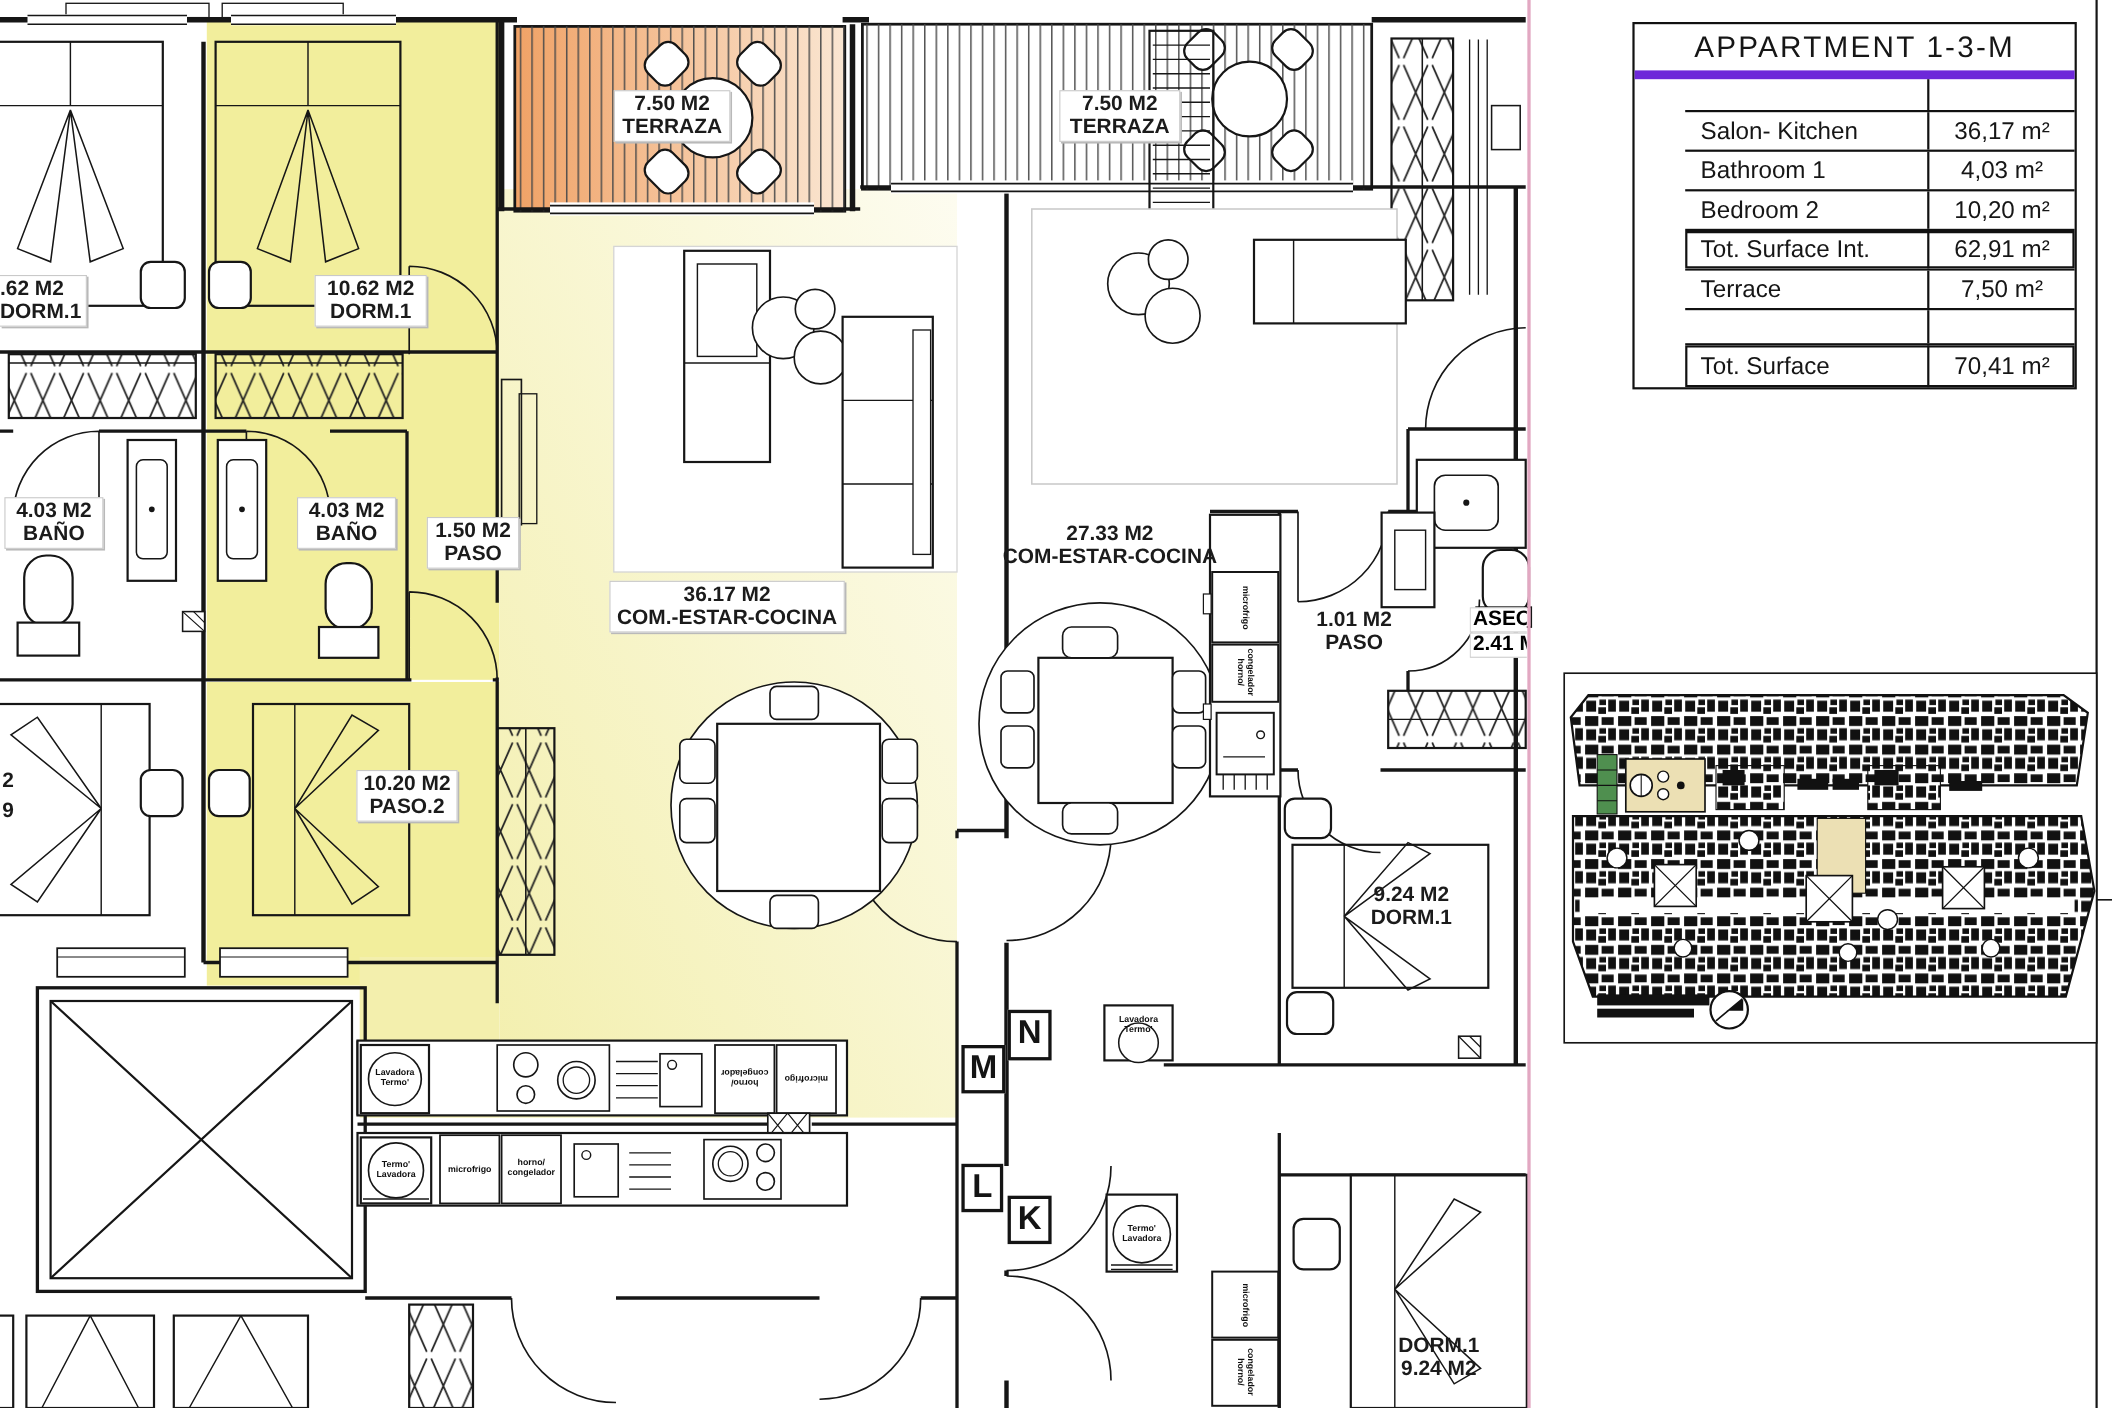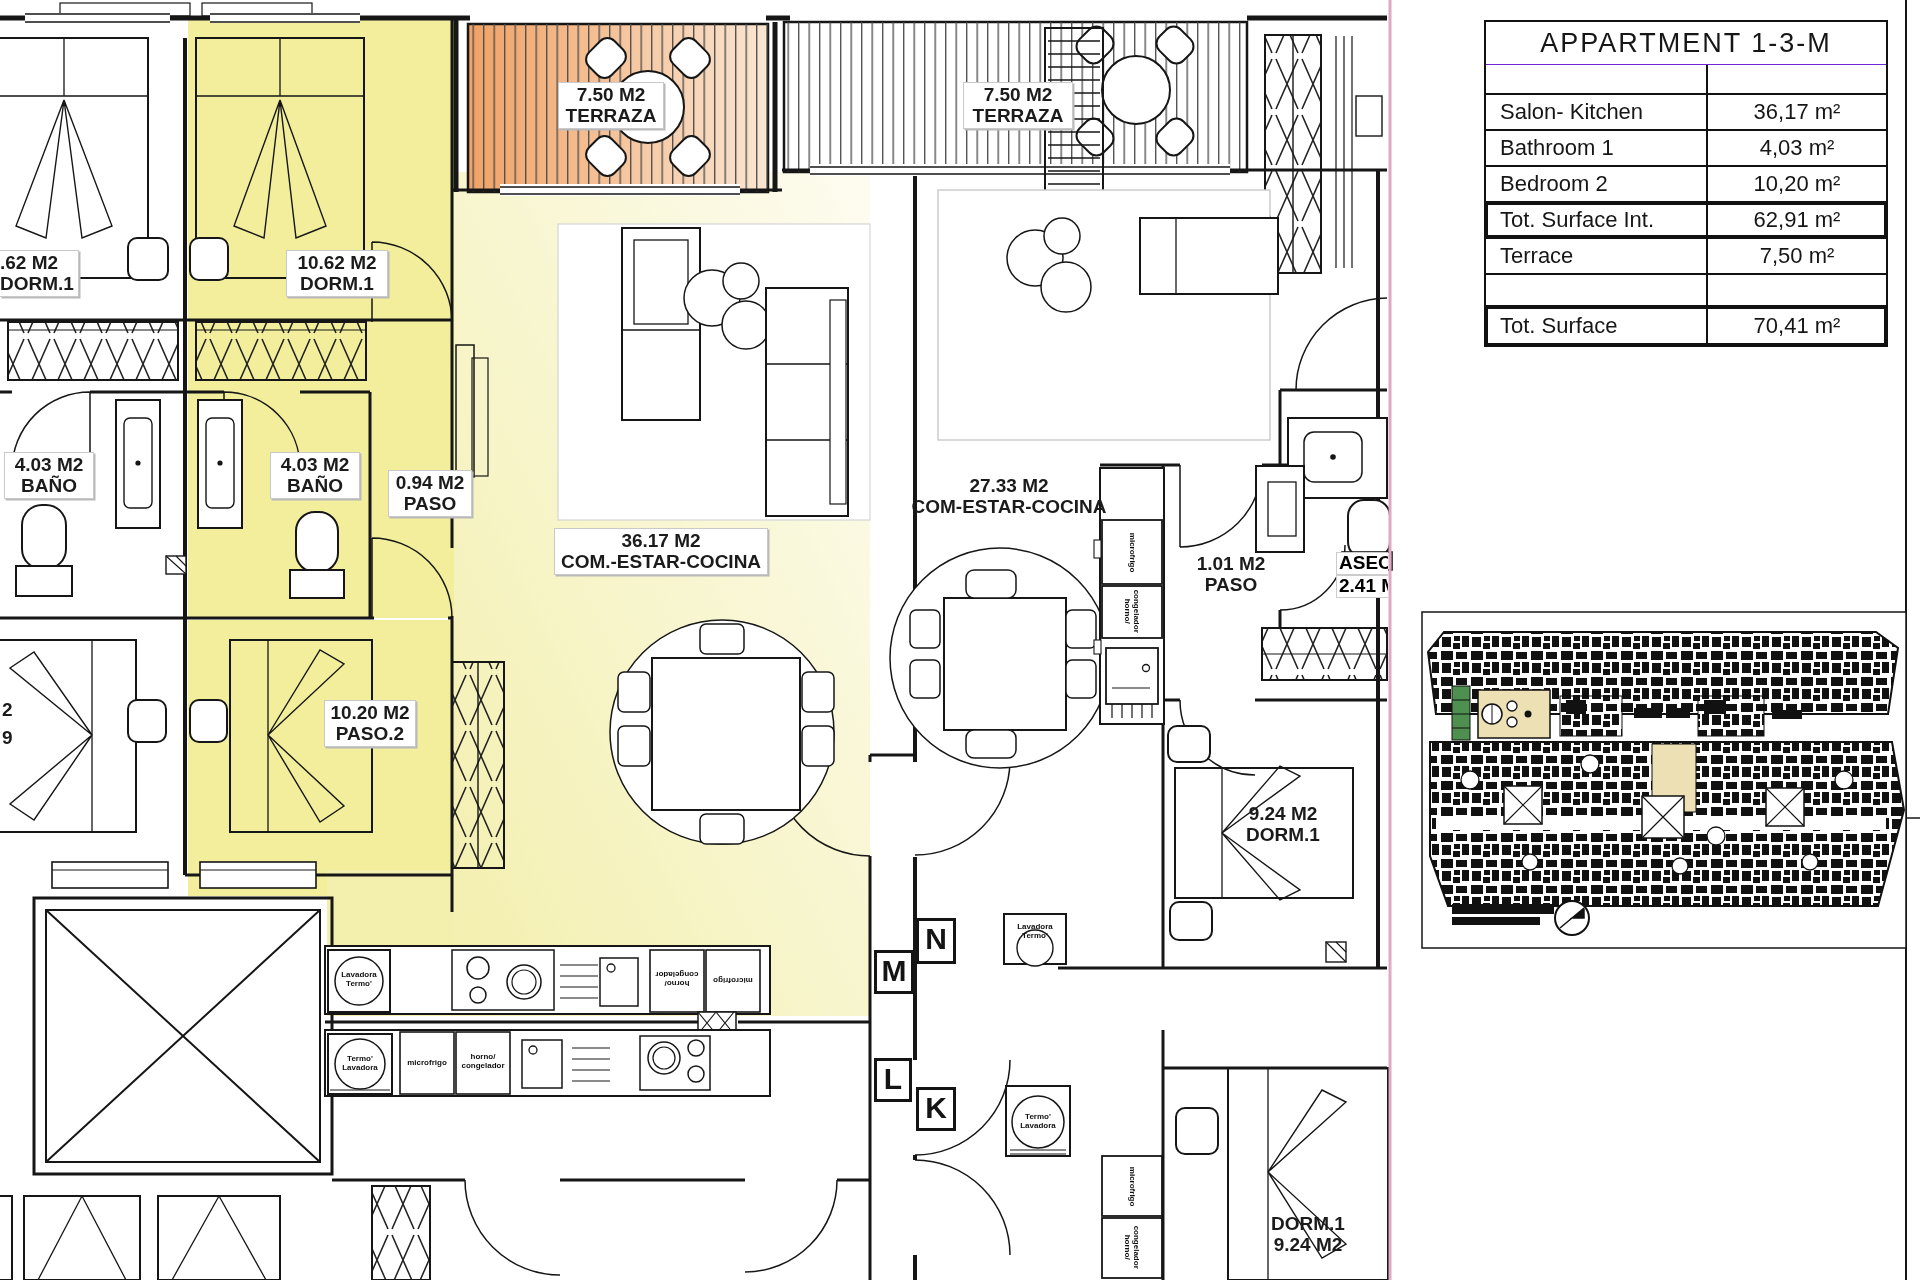--- a/index.html
+++ b/index.html
@@ -15,23 +15,23 @@
   .appl{position:absolute;font:700 8px/1.15 "Liberation Sans",sans-serif;color:#101010;
         text-align:center;white-space:nowrap;}
   .rot180{transform:rotate(180deg);}
   .rot90{transform:rotate(90deg);transform-origin:center center;}
   .aseo-clip{position:absolute;overflow:hidden;}
   .aseo-clip .line{background:#fff;border:1px solid #ccc;display:inline-block;
                    font:700 19px/1.1 "Liberation Sans",sans-serif;padding:0 2px;white-space:nowrap;}
   
   #area-table{position:absolute;left:1484px;top:20px;width:400px;border:2px solid #111;background:#fff;
               color:#161616;}
-  #area-table .t-title{height:42px;border-bottom:1px solid #6d28d9;display:flex;align-items:center;justify-content:center;
+  #area-table .t-title{height:42px;border-bottom:8px solid #6d28d9;display:flex;align-items:center;justify-content:center;
               font:400 27px/1 "Liberation Sans",sans-serif;letter-spacing:2px;}
-  .t-row{display:flex;height:34px;border-bottom:2px solid #111;align-items:flex-start;}
+  .t-row{display:flex;height:34px;border-bottom:2px solid #111;align-items:flex-start;margin-left:46px;}
   .t-row:last-child{border-bottom:none;}
   .t-row .c1{width:222px;border-right:2px solid #111;height:100%;display:flex;align-items:center;
              padding-left:14px;box-sizing:border-box;font:400 22px/1 "Liberation Sans",sans-serif;}
   .t-row .c2{flex:1;height:100%;display:flex;align-items:center;justify-content:center;
              font:400 22px/1 "Liberation Sans",sans-serif;border-radius:11px;}
   .t-row.empty1{height:28px;}
   .t-row.empty2{height:30px;}
   .t-row.em{box-shadow:inset 0 0 0 2px #111;}
 </style>
 </head>
@@ -414,21 +414,21 @@
 </div>
 <div class="rlabel" style="left:4px;top:452px;width:88px;">
   <div>4.03 M2</div>
   <div>BAÑO</div>
 </div>
 <div class="rlabel" style="left:270px;top:452px;width:88px;">
   <div>4.03 M2</div>
   <div>BAÑO</div>
 </div>
 <div class="rlabel" style="left:388px;top:470px;width:82px;">
-  <div>0.94 M2</div>
+  <div>1.50 M2</div>
   <div>PASO</div>
 </div>
 <div class="rlabel" style="left:554px;top:528px;width:212px;">
   <div>36.17 M2</div>
   <div>COM.-ESTAR-COCINA</div>
 </div>
 <div class="rlabel" style="left:906px;top:474px;width:206px;border:none;box-shadow:none;background:transparent;">
   <div>27.33 M2</div>
   <div>COM-ESTAR-COCINA</div>
 </div>

